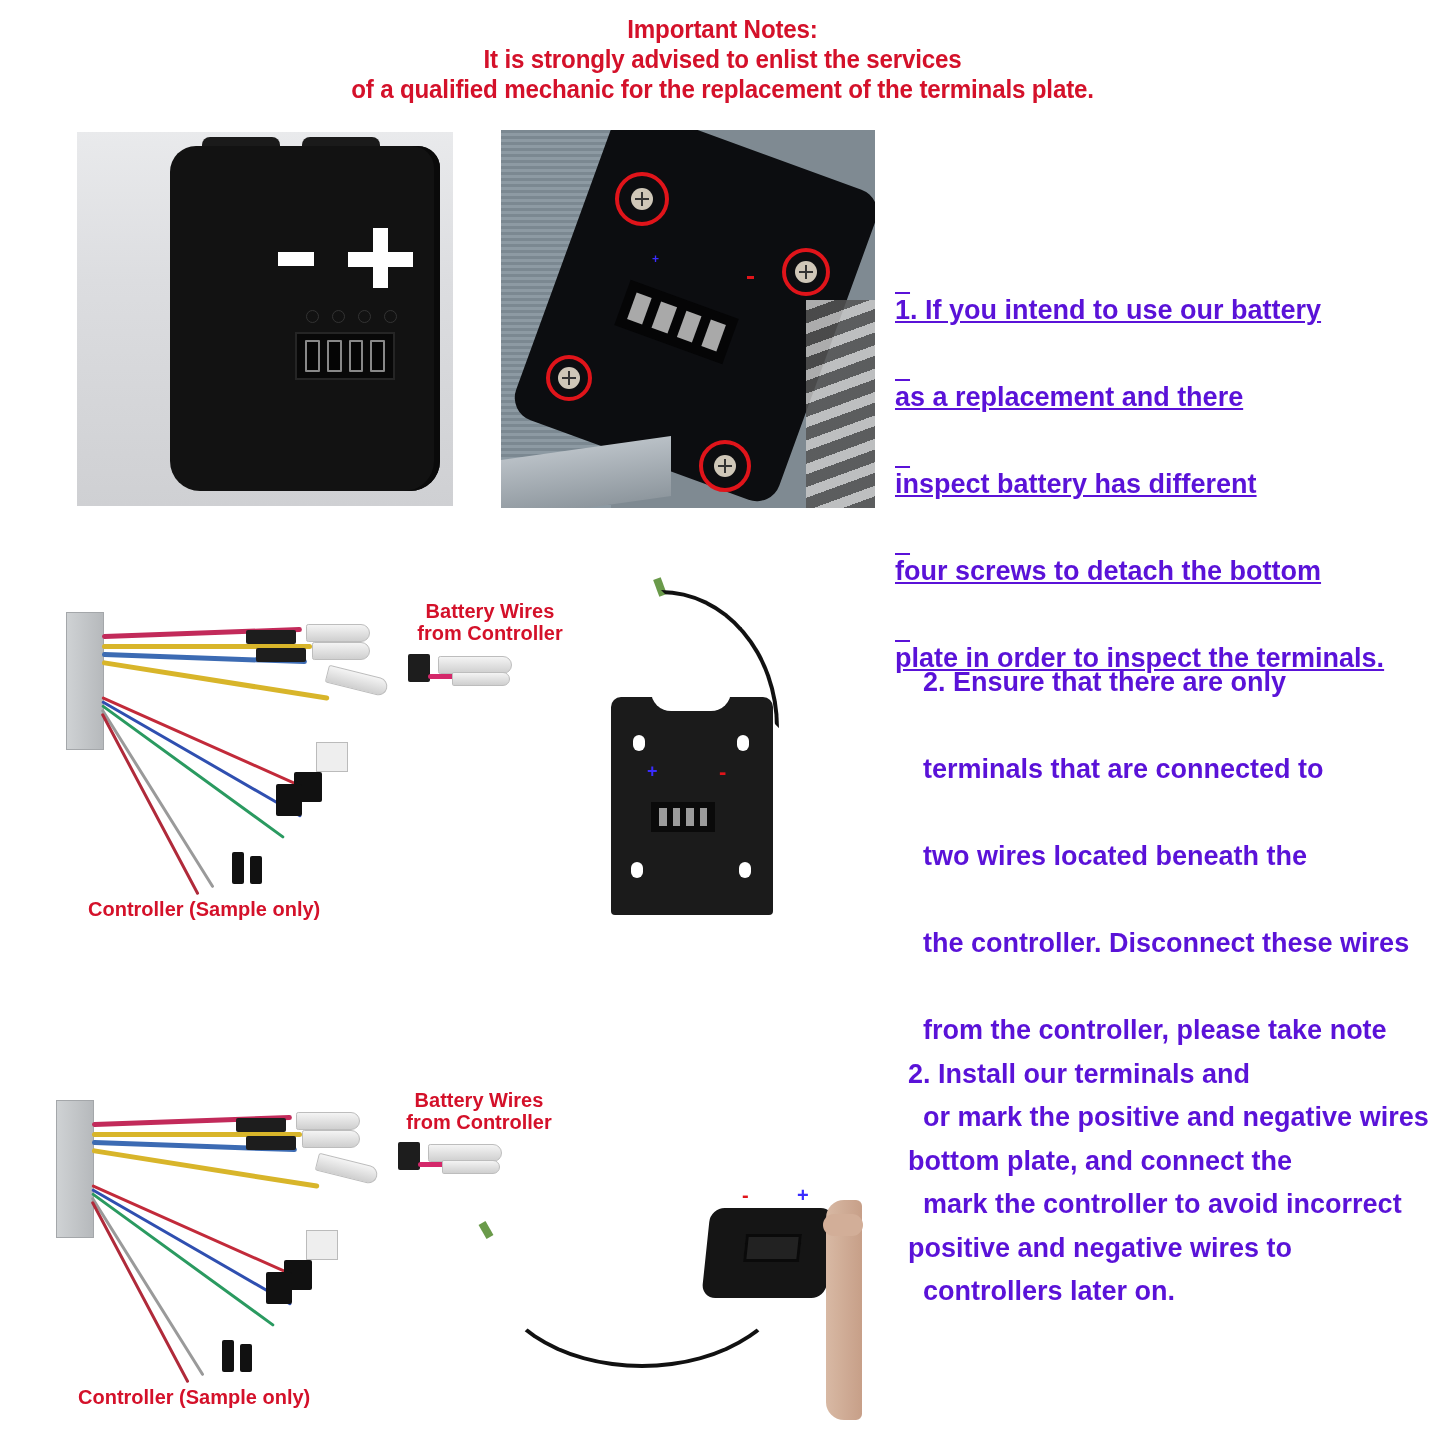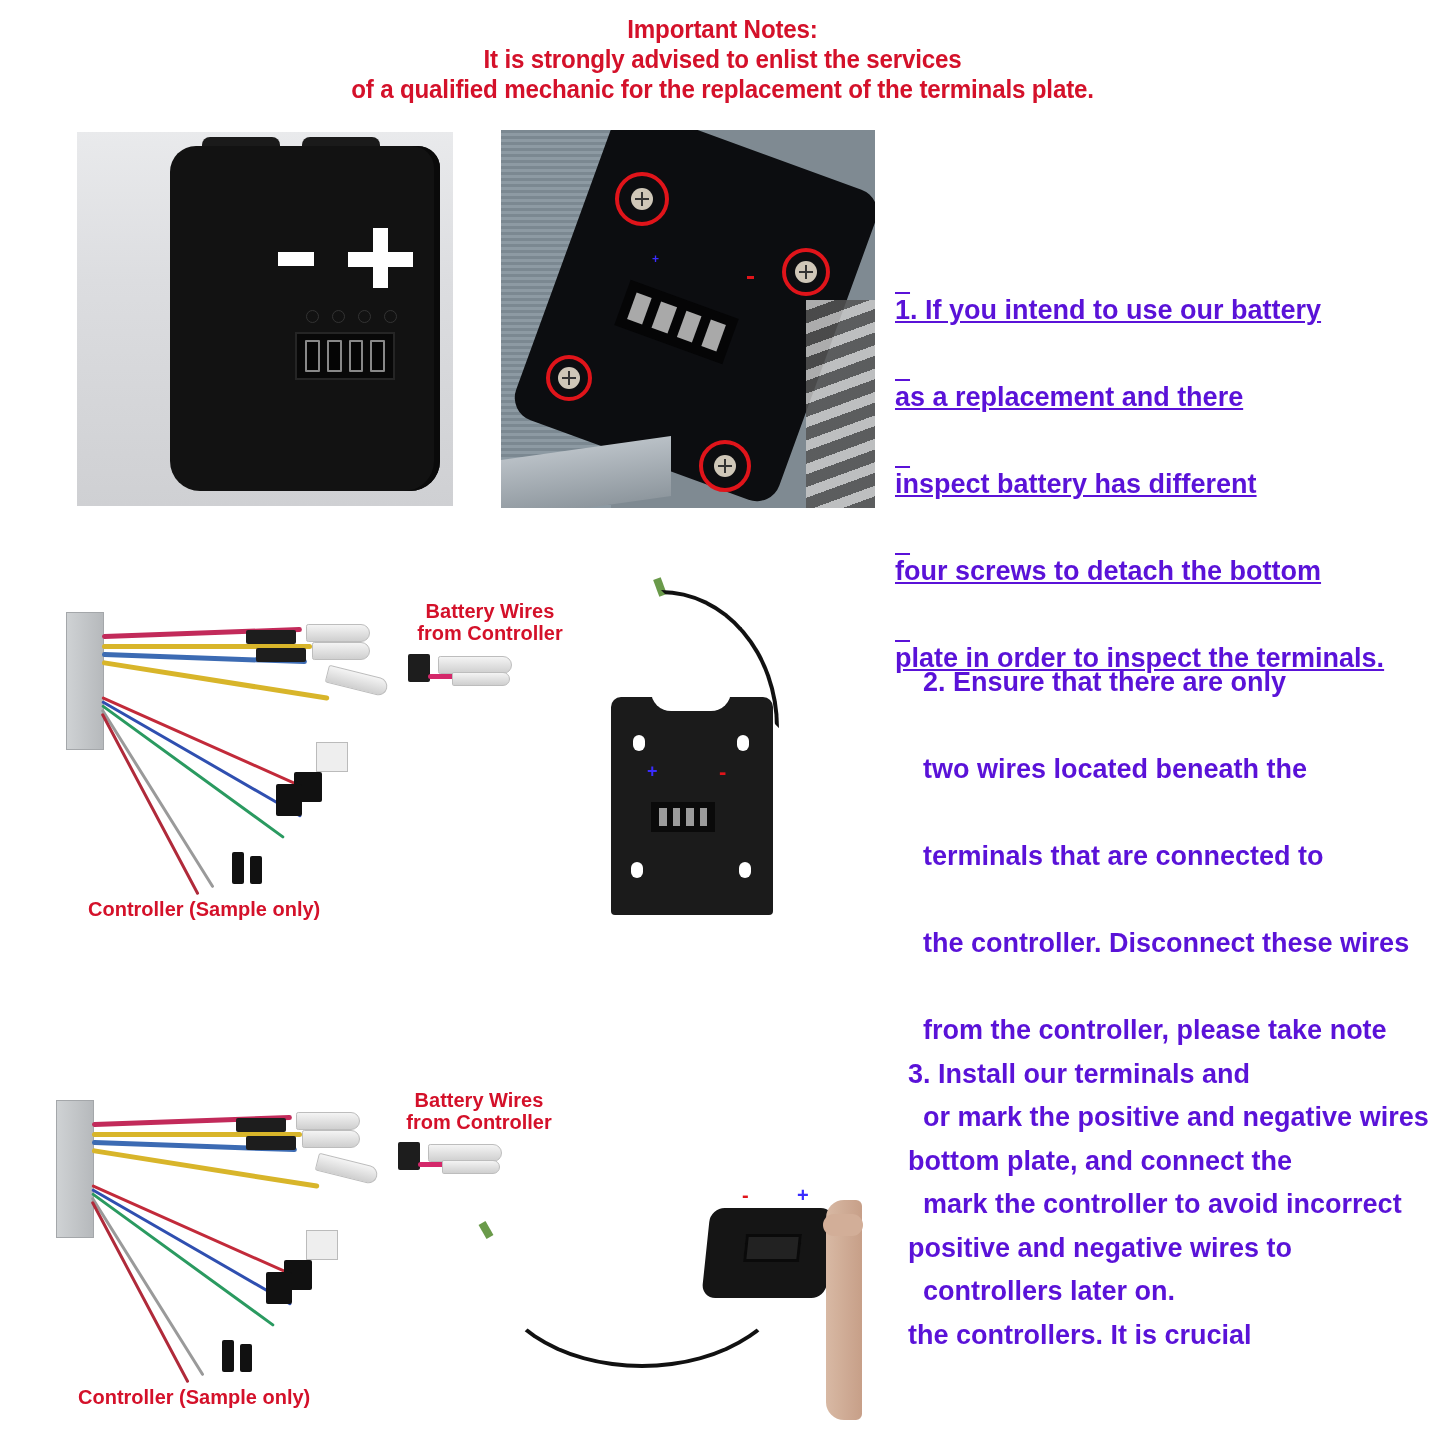--- a/index.html
+++ b/index.html
@@ -168,22 +168,22 @@
       <span></span>
       <span></span>
       <span></span>
     </div>
   <div class="pm" style="left:36px;top:64px;color:#3a2cff;font-size:18px;">+</div>
   <div class="pm" style="left:108px;top:62px;color:#e0141a;font-size:22px;">-</div>
 </div>
 
 <div class="abs step" style="left:895px;top:610px;margin-left:28px;">
   <div>2. Ensure that there are only</div>
+  <div>terminals that are connected to</div>
   <div>two wires located beneath the</div>
-  <div>terminals that are connected to</div>
   <div>the controller. Disconnect these wires</div>
   <div>from the controller, please take note</div>
   <div>or mark the positive and negative wires</div>
   <div>mark the controller to avoid incorrect</div>
   <div>controllers later on.</div>
 </div>
 
 <div class="ctrl" style="left:56px;top:1100px;">
   <div class="ctrl-box"></div>
   <div class="wire" style="left:36px;top:22px;width:200px;background:#c22a5a;transform:rotate(-2deg);"></div>
@@ -222,23 +222,22 @@
 <div class="abs" style="left:488px;top:1160px;width:300px;height:200px;border:4px solid #111;border-color:transparent transparent #111 transparent;border-radius:0 0 50% 50%;"></div>
 <div class="plate3">
   <div class="plate3-slot"></div>
 </div>
 <div class="hand"></div>
 <div class="finger" style="left:823px;top:1214px;width:40px;height:22px;"></div>
 <div class="pm" style="left:742px;top:1184px;color:#e0141a;">-</div>
 <div class="pm" style="left:797px;top:1184px;color:#3a2cff;">+</div>
 
 <div class="abs step" style="left:908px;top:1002px;">
-  <div>3. Install our terminals and</div>
+  <div>2. Install our terminals and</div>
   <div>bottom plate, and connect the</div>
   <div>positive and negative wires to</div>
-  <div>the controllers. It is crucial</div>
   
   
   
   
   
   
 </div>
 
 </body></html>

